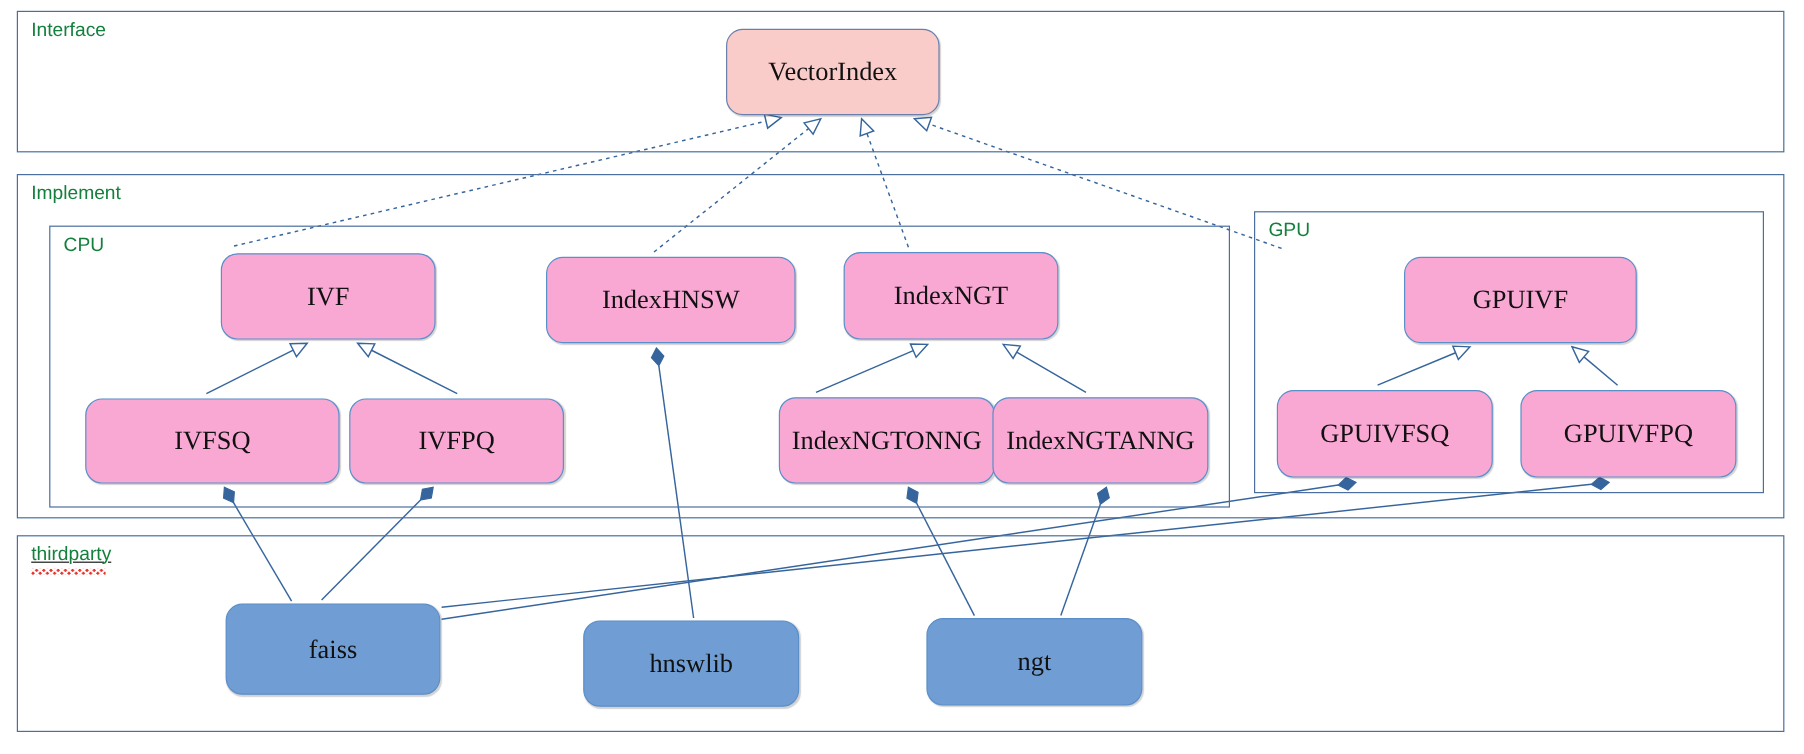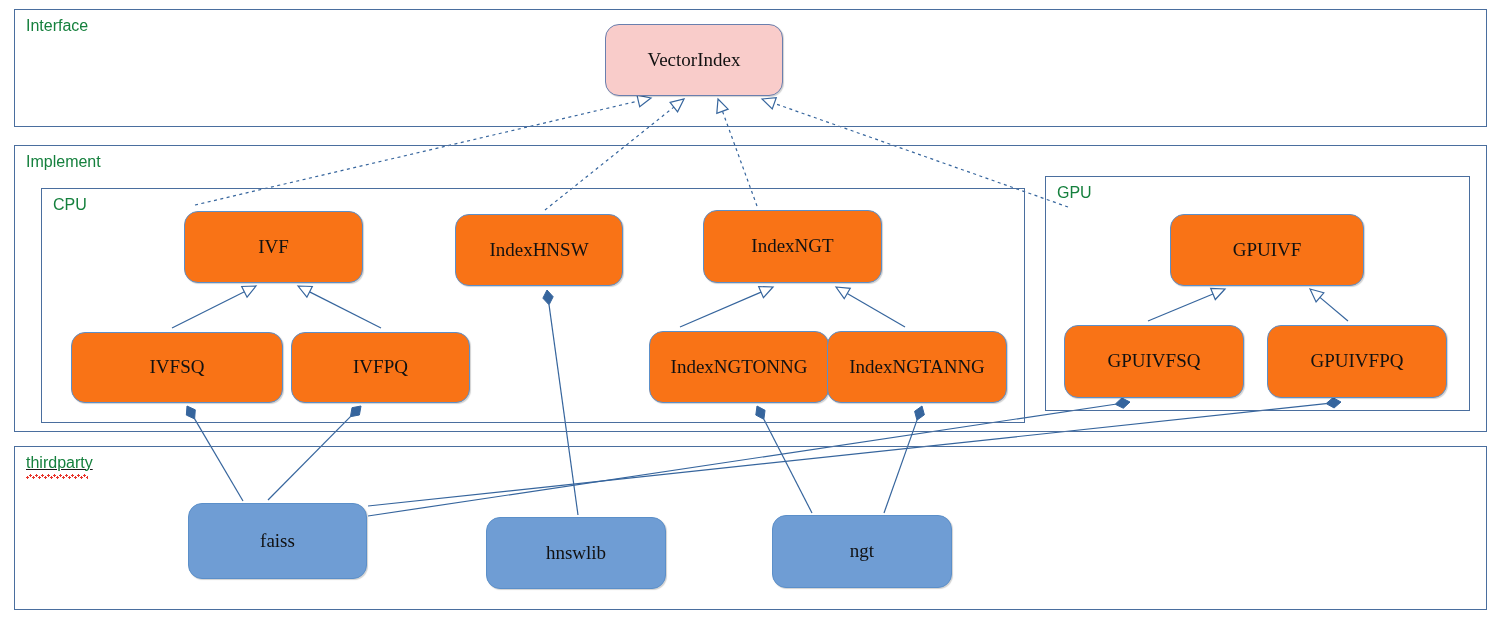--- a/index.html
+++ b/index.html
@@ -51,34 +51,34 @@
     pointer-events: none;
   }
   
   .node {
     position: absolute;
     box-sizing: border-box;
     border-radius: 14px;
     display: flex;
     align-items: center;
     justify-content: center;
-    font-size: 19px;
+    font-size: 22px;
     color: #111111;
     text-align: center;
     line-height: 1.1;
     box-shadow: 1px 1px 1px rgba(0,0,0,0.18);
     border: 1px solid #3f6fa8;
     user-select: none;
   }
   .node.iface {
     background: #f9ccca;
     border-color: #6a7fae;
   }
   .node.impl {
-    background: #f97316;
+    background: #f9a8d4;
     border-color: #5b8fc9;
   }
   .node.third {
     background: #6f9dd4;
     border-color: #5b8fc9;
   }
   
   #edges {
     position: absolute;
     left: 0; top: 0;
@@ -182,21 +182,21 @@
         <div class="squiggle"></div>
       </div>
     </div>
   <div id="node-layer">
       <div class="node iface" style="left: 605px; top: 24px; width: 178px; height: 72px;">
         <span class="nodelabel">VectorIndex</span>
       </div>
       <div class="node impl" style="left: 184px; top: 211px; width: 179px; height: 72px;">
         <span class="nodelabel">IVF</span>
       </div>
-      <div class="node impl" style="left: 455px; top: 214px; width: 168px; height: 72px;">
+      <div class="node impl" style="left: 455px; top: 214px; width: 208px; height: 72px;">
         <span class="nodelabel">IndexHNSW</span>
       </div>
       <div class="node impl" style="left: 703px; top: 210px; width: 179px; height: 73px;">
         <span class="nodelabel">IndexNGT</span>
       </div>
       <div class="node impl" style="left: 71px; top: 332px; width: 212px; height: 71px;">
         <span class="nodelabel">IVFSQ</span>
       </div>
       <div class="node impl" style="left: 291px; top: 332px; width: 179px; height: 71px;">
         <span class="nodelabel">IVFPQ</span>

